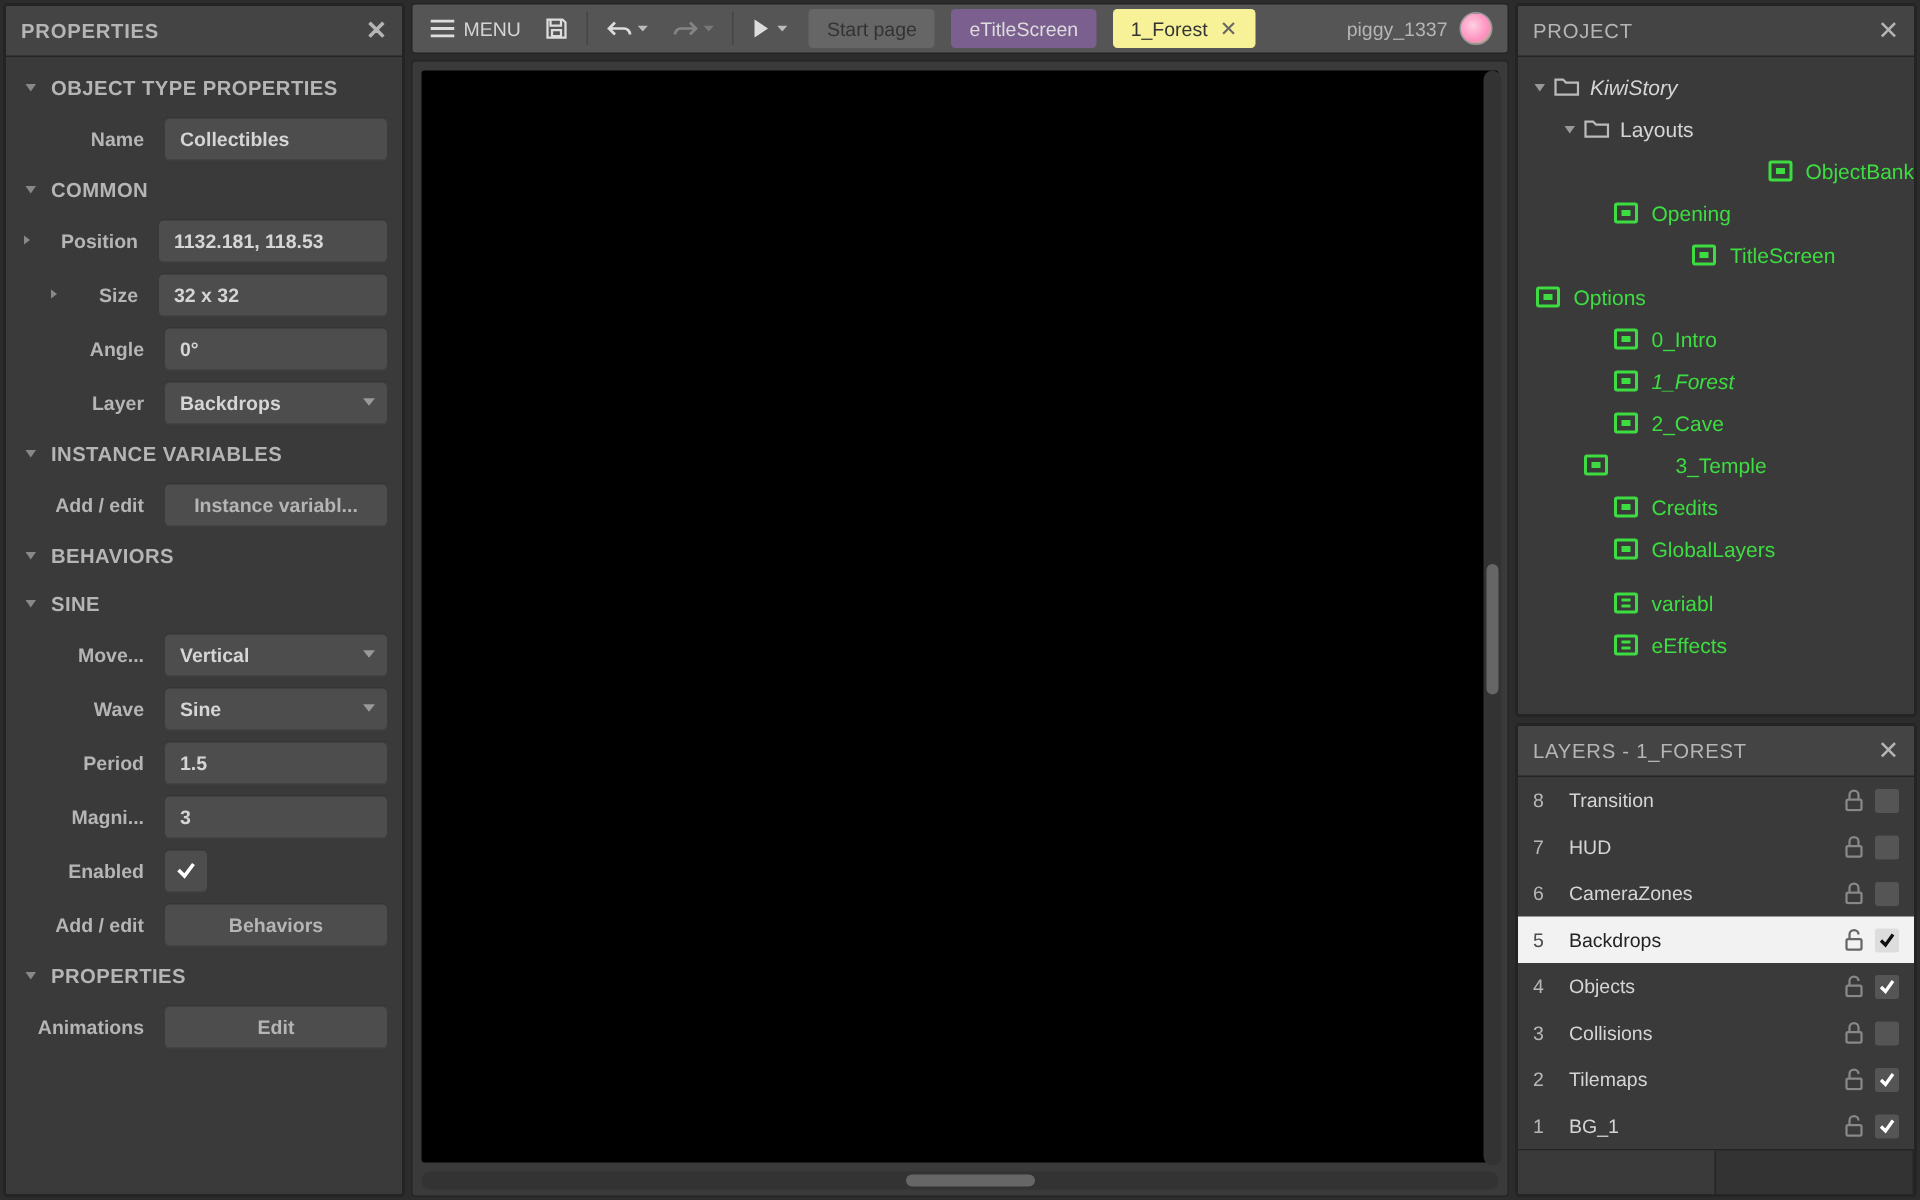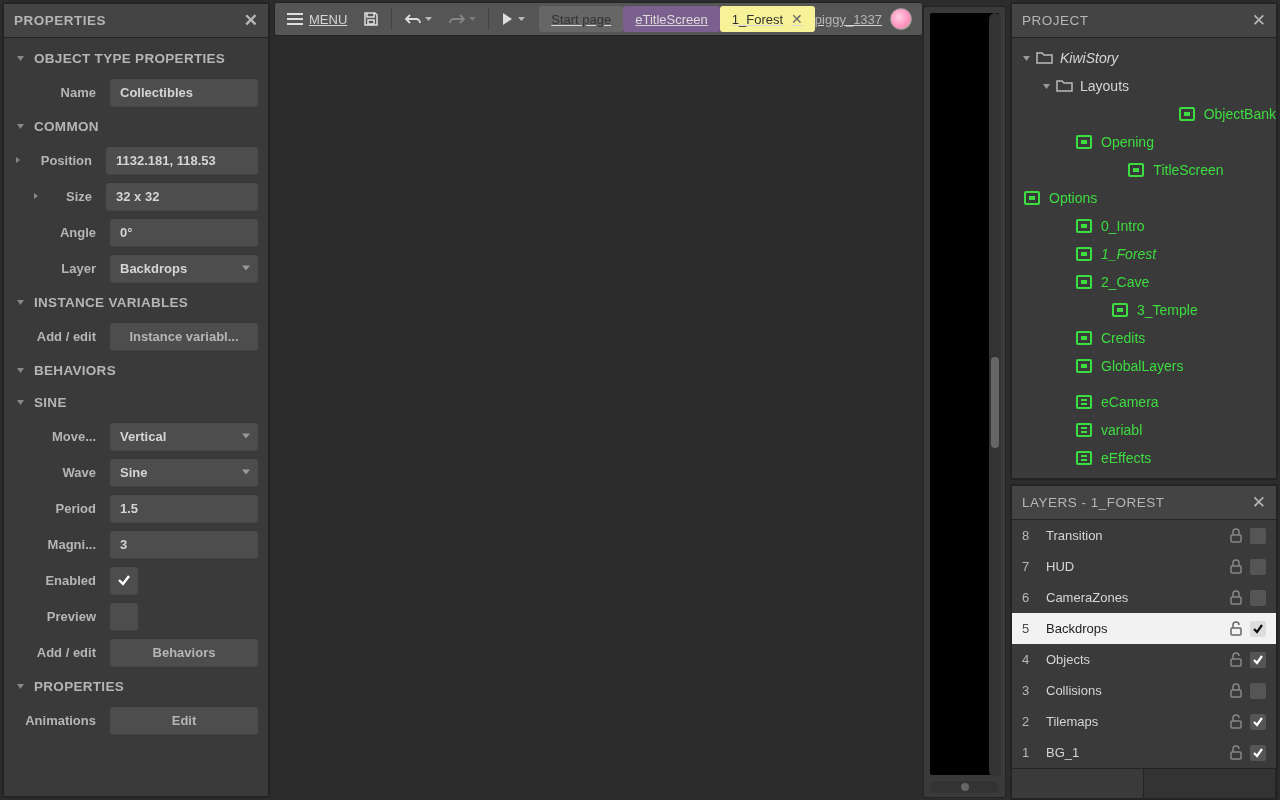--- a/index.html
+++ b/index.html
@@ -34,26 +34,26 @@
   
   .row { display:flex; align-items:center; height:36px; padding:0 6px; }
   .row-label { width:96px; text-align:right; padding-right:14px; color:var(--text-dim); white-space:nowrap; overflow:hidden; text-overflow:ellipsis; }
   .row-input { flex:1; height:28px; background:var(--bg-input); border-radius:3px; padding:0 10px; display:flex; align-items:center; color:var(--text); position:relative; box-shadow: inset 0 1px 0 rgba(0,0,0,0.3), 0 1px 0 rgba(255,255,255,0.05); }
   .row-select::after { content:""; position:absolute; right:8px; top:50%; transform:translateY(-50%); width:0; height:0; border-left:4px solid transparent; border-right:4px solid transparent; border-top:5px solid #999; }
   .row-button { flex:1; height:28px; background:var(--bg-input); border-radius:3px; display:flex; align-items:center; justify-content:center; color:var(--text-dim); box-shadow: inset 0 1px 0 rgba(0,0,0,0.3), 0 1px 0 rgba(255,255,255,0.05); }
   .row-check { width:28px; height:28px; background:var(--bg-input); border-radius:3px; display:flex; align-items:center; justify-content:center; box-shadow: inset 0 1px 0 rgba(0,0,0,0.3), 0 1px 0 rgba(255,255,255,0.05);}
   .chevron { margin-right:6px; color:#888; }
   
   
-  .center { flex:1; display:flex; flex-direction:row; margin:2px;text-decoration:underline; }
+  .center { flex:1; display:flex; flex-direction:column; margin:2px; }
   .toolbar { height:34px; background:#555555; border:1px solid var(--border); border-radius:3px; display:flex; align-items:center; padding:0 4px; }
   .tbtn { height:28px; min-width:28px; display:flex; align-items:center; justify-content:center; color:var(--text); border-radius:3px; margin:0 2px; padding:0 6px; cursor:pointer;}
   .divider { width:1px; height:22px; background:#444; margin:0 4px; }
   .tabs { display:flex; margin-left:6px; }
-  .tab { height:26px; padding:0 12px; display:flex; align-items:center; border-radius:3px; margin-right:0; font-size:13px; }
+  .tab { height:26px; padding:0 12px; display:flex; align-items:center; border-radius:3px; margin-right:11px; font-size:13px; }
   .tab-start { background:#666666; color:#333; }
   .tab-purple { background:var(--tab-purple); color:#ddd; }
   .tab-yellow { background:var(--tab-yellow); color:#333; }
   .tab-close { margin-left:8px; color:#666; font-size:14px; }
   .toolbar-right { margin-left:auto; display:flex; align-items:center; padding-right:6px; }
   .username { color:var(--text-dim); margin-right:8px; }
   .avatar { width:22px; height:22px; border-radius:50%; background: radial-gradient(circle at 40% 40%, #ffd0e0, #ff8fbf 60%, #7fcf5f 100%); border:1px solid #999; }
   
   .canvas-wrap { flex:1; background:var(--bg-panel); border:1px solid var(--border); border-radius:3px; margin-top:4px; display:flex; flex-direction:column; position:relative; }
   .canvas { flex:1; background:var(--bg-canvas); margin:6px; border-radius:2px; }
@@ -230,25 +230,20 @@
             <span>3</span>
           </div>
       </div>
       <div class="row">
         <span class="row-label">Enabled</span>
         <div class="row-check">
             <svg width="14" height="14">
               <path d="M2 7 L6 11 L12 3" stroke="#fff" stroke-width="2.4" fill="none"></path>
             </svg>
           </div>
-        <div style="flex:1"></div>
-      </div>
-      <div class="row">
-        <span class="row-label">Preview</span>
-        <div class="row-check"></div>
         <div style="flex:1"></div>
       </div>
       <div class="row">
         <span class="row-label">Add / edit</span>
         <div class="row-button">
             <span>Behaviors</span>
           </div>
       </div>
 
       <div class="sect-head">
@@ -390,39 +385,35 @@
               <span class="tree-label">0_Intro</span>
             </div>
             <div class="tree-row" style="padding-left: 60px;">
               <span class="layout-icon"></span>
               <span class="tree-label italic">1_Forest</span>
             </div>
             <div class="tree-row" style="padding-left: 60px;">
               <span class="layout-icon"></span>
               <span class="tree-label">2_Cave</span>
             </div>
-            <div class="tree-row" style="padding-left: 96px;">
+            <div class="tree-row" style="padding-left: 40px; gap: 36px;">
               <span class="layout-icon"></span>
               <span class="tree-label">3_Temple</span>
             </div>
             <div class="tree-row" style="padding-left: 60px;">
               <span class="layout-icon"></span>
               <span class="tree-label">Credits</span>
             </div>
             <div class="tree-row" style="padding-left: 60px;">
               <span class="layout-icon"></span>
               <span class="tree-label">GlobalLayers</span>
             </div>
           </div>
         <div style="height:8px"></div>
         <div id="events-mount">
-            <div class="tree-row" style="padding-left: 60px;">
-              <span class="event-icon"></span>
-              <span class="tree-label">eCamera</span>
-            </div>
             <div class="tree-row" style="padding-left: 60px;">
               <span class="event-icon"></span>
               <span class="tree-label">variabl</span>
             </div>
             <div class="tree-row" style="padding-left: 60px;">
               <span class="event-icon"></span>
               <span class="tree-label">eEffects</span>
             </div>
           </div>
       </div>

